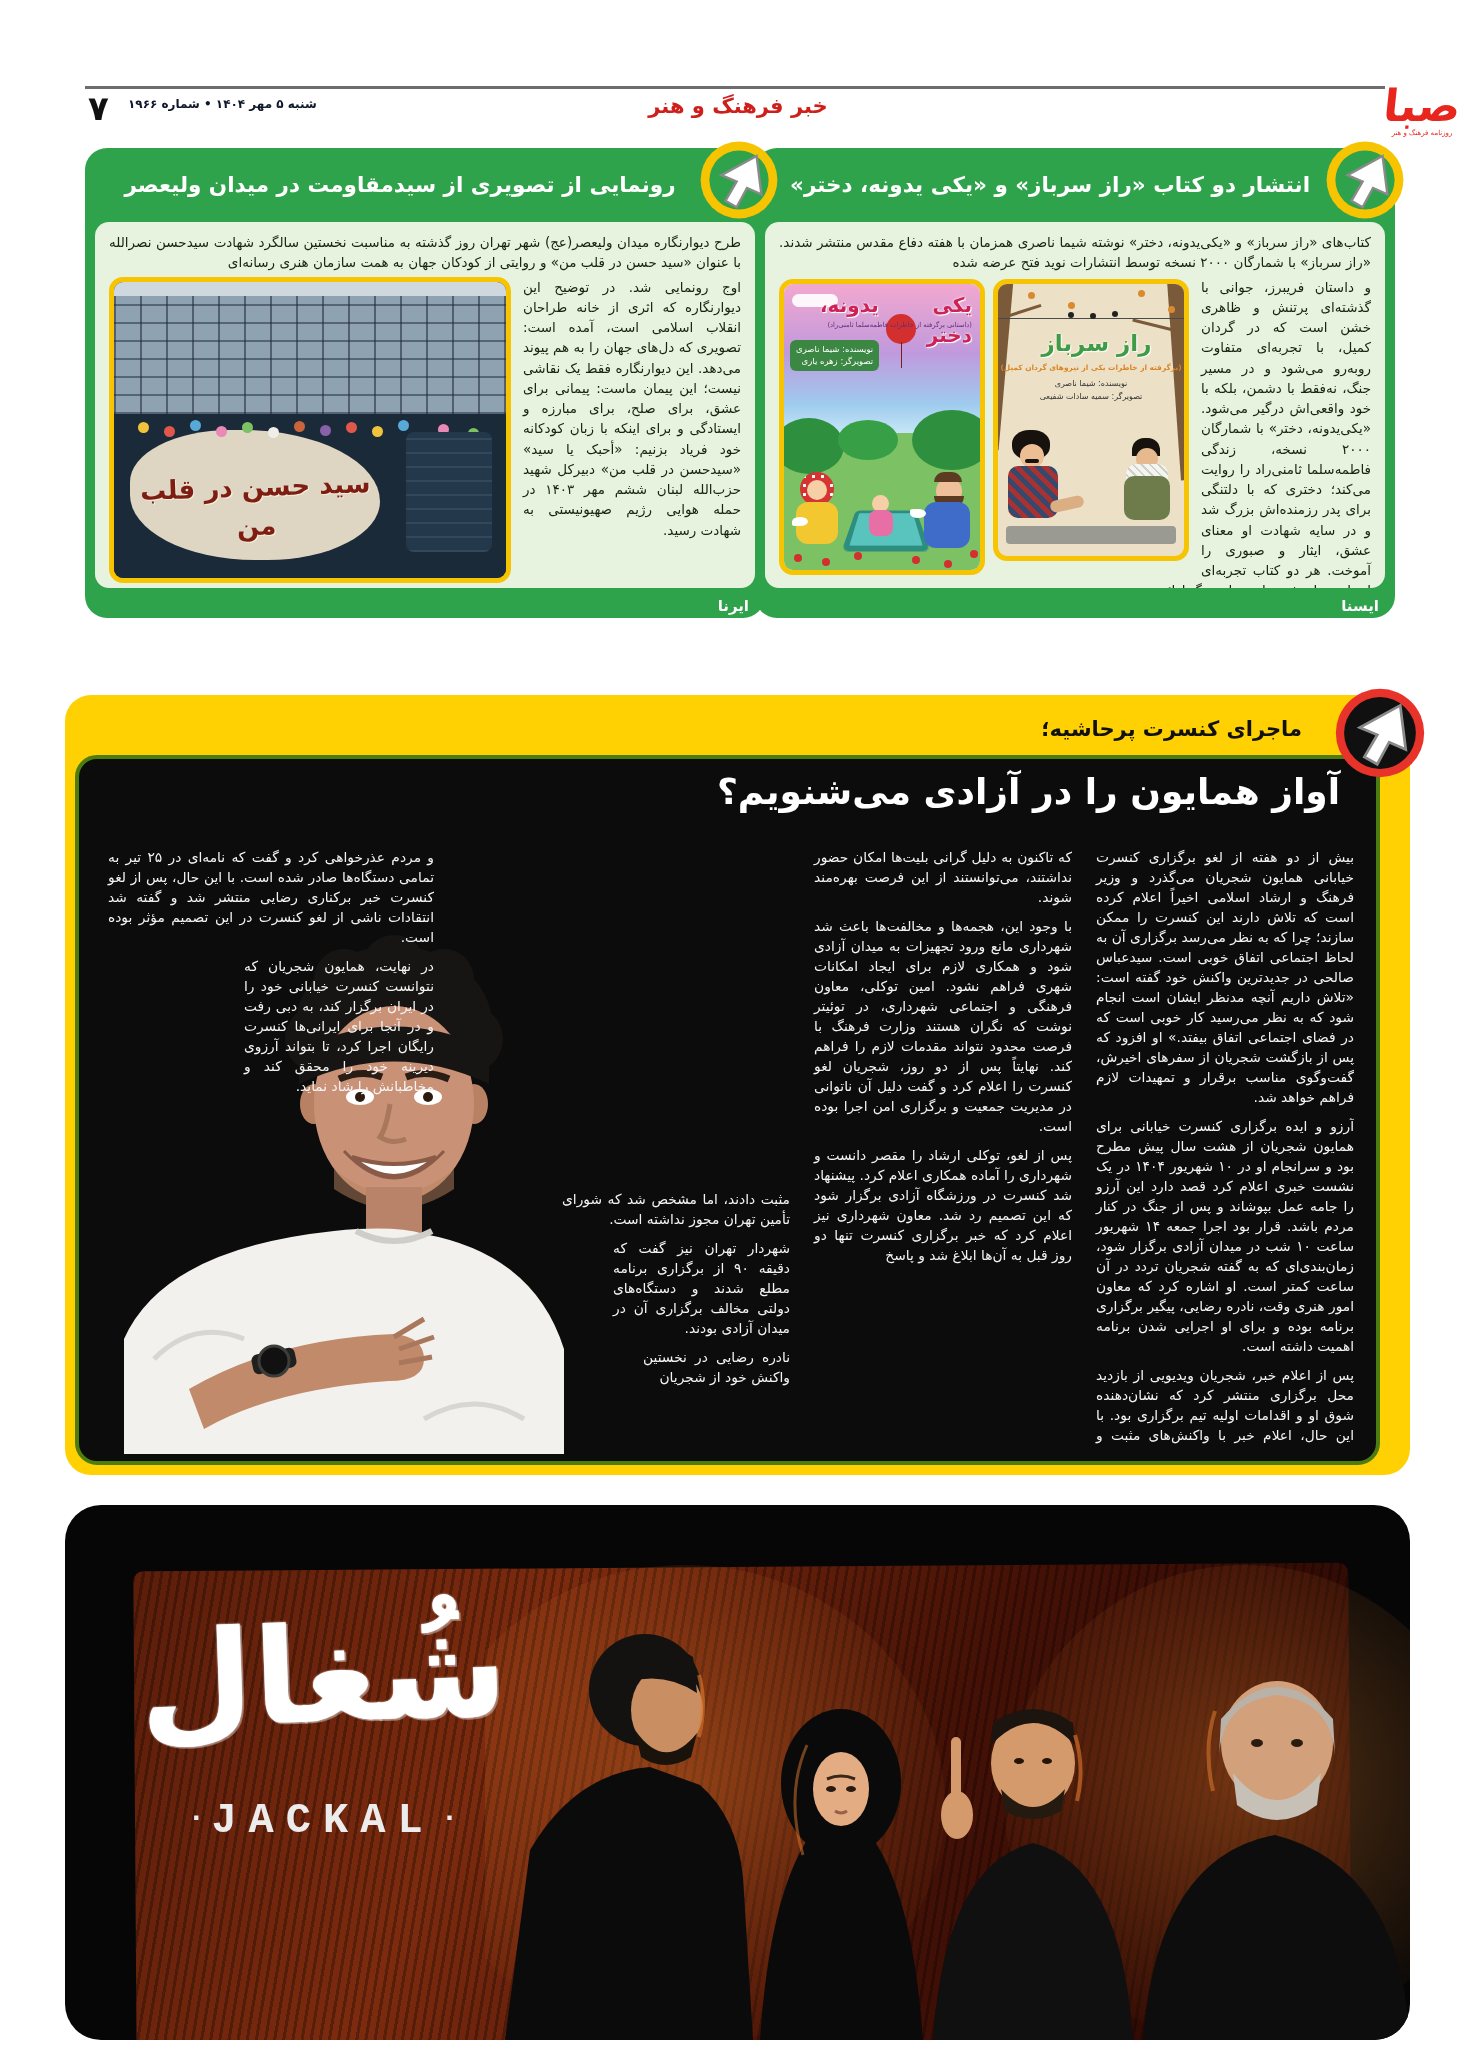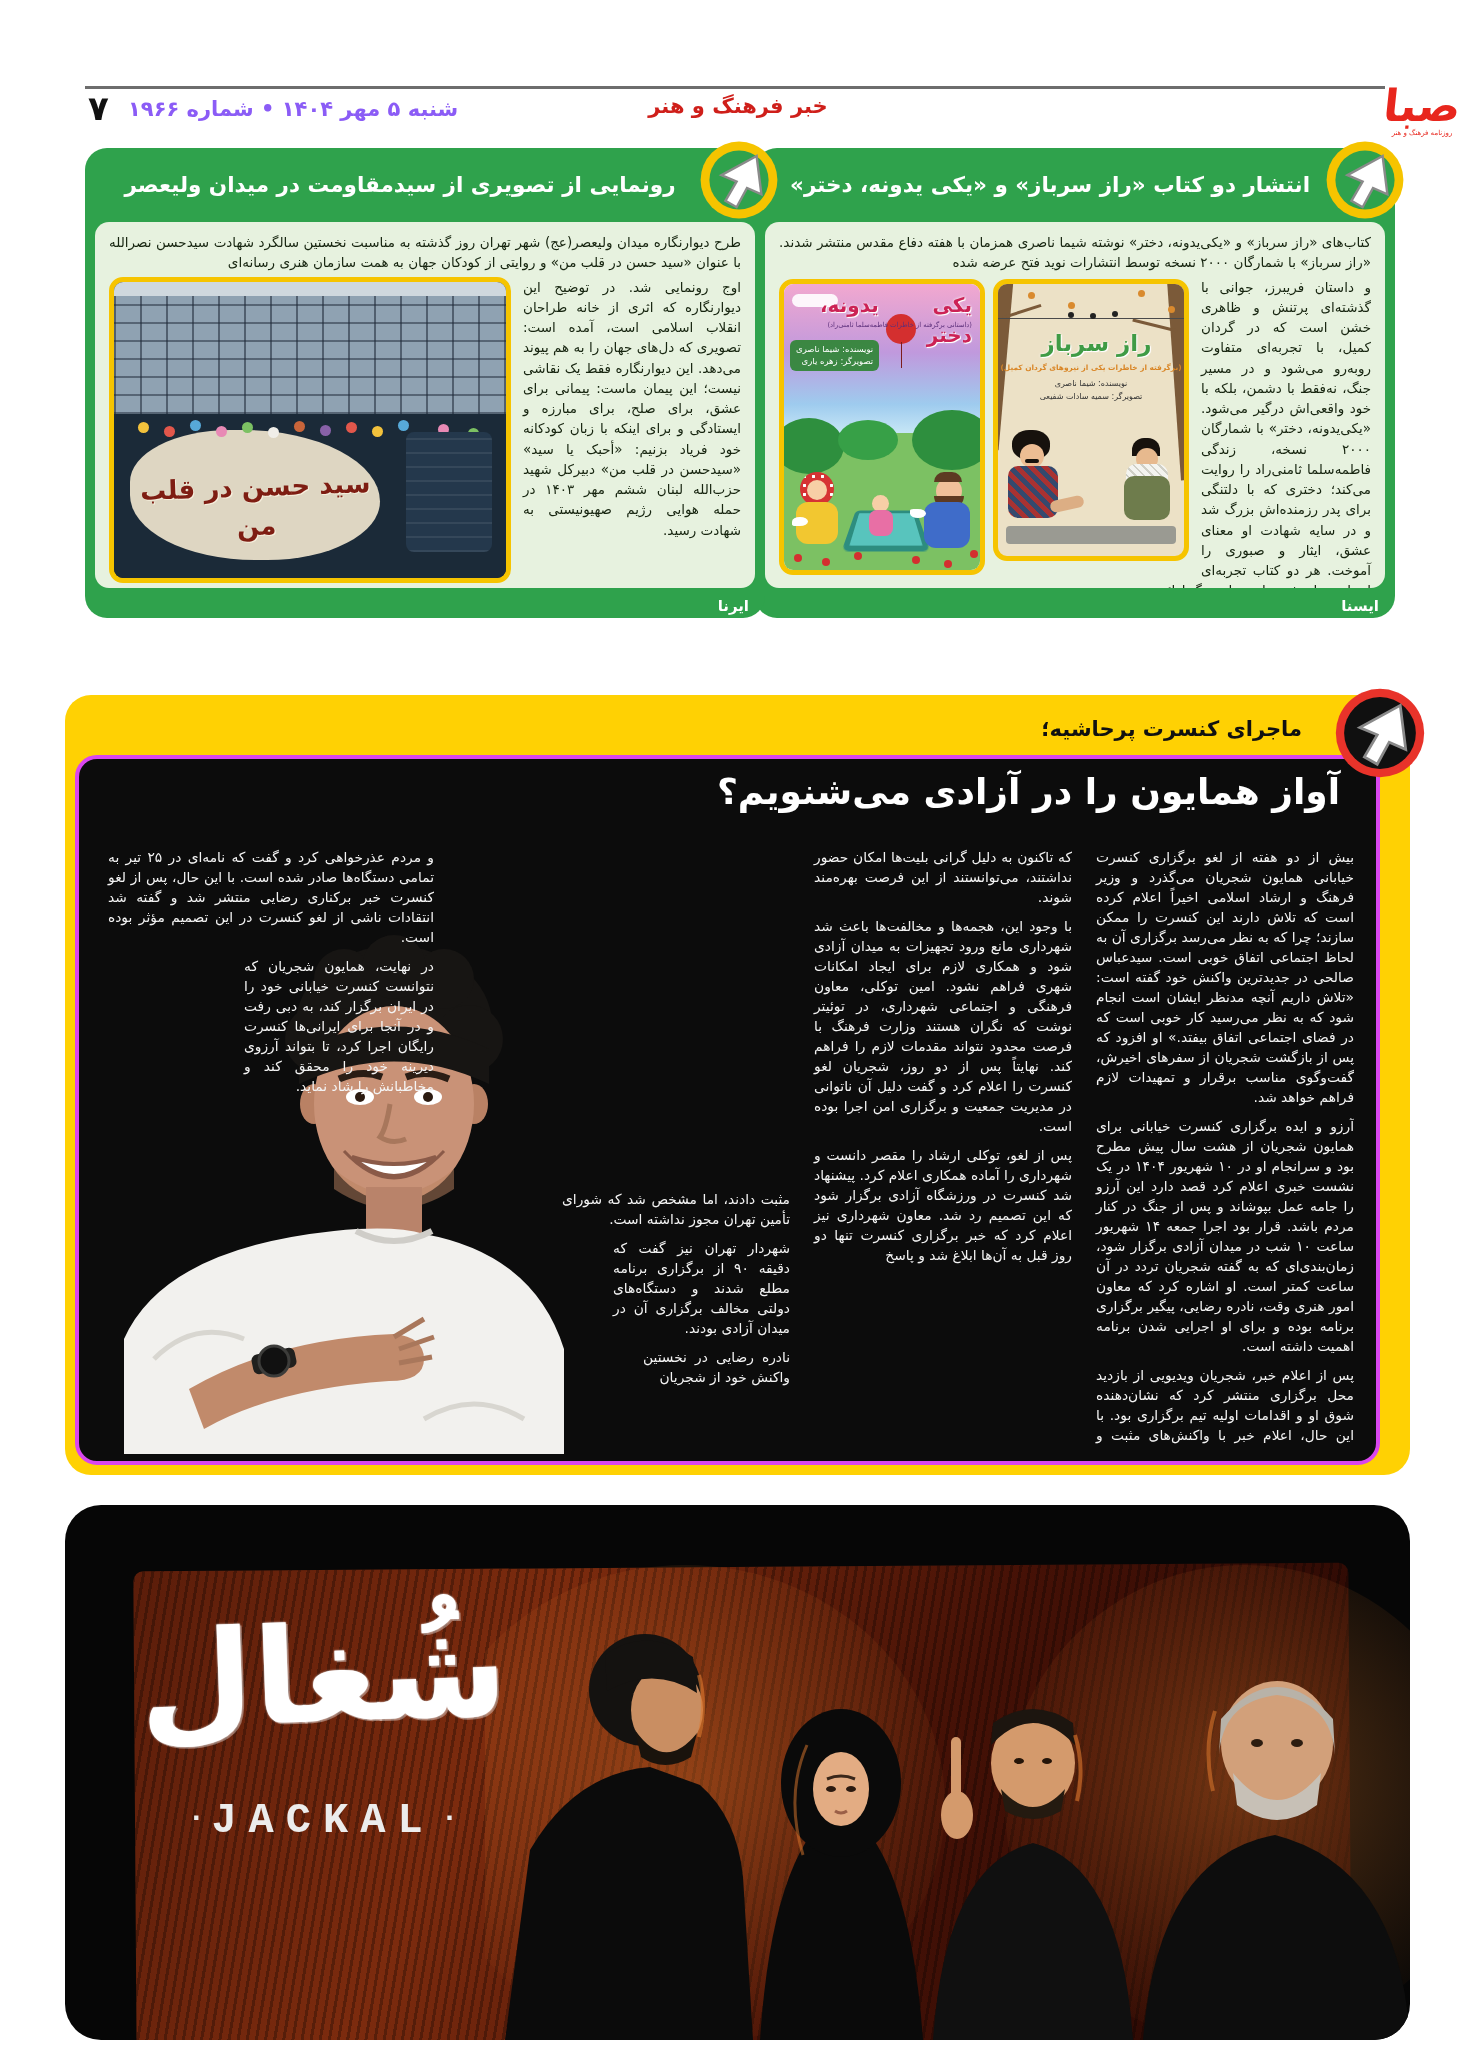--- a/index.html
+++ b/index.html
@@ -5,21 +5,21 @@
   html,body{margin:0;padding:0;background:#888;}
   #page{position:relative;width:1477px;height:2067px;background:#ffffff;overflow:hidden;
         font-family:"DejaVu Sans",sans-serif;}
   .abs{position:absolute;}
   .rtl{direction:rtl;}
   .just{text-align:justify;text-justify:inter-word;}
 
   
   .hdr-rule{left:85px;top:86px;width:1300px;height:3px;background:#6d6d6d;}
   .pagenum{left:88px;top:88px;font-size:34px;font-weight:bold;color:#111;}
-  .dateline{left:128px;top:97px;font-size:21px;color:#8b5cf6;font-weight:bold;}
+  .dateline{left:128px;top:97px;font-size:12px;color:#0f172a;font-weight:bold;}
   .section{left:588px;top:94px;width:300px;text-align:center;font-size:21px;font-weight:bold;color:#cf1f1a;}
   .logo{right:15px;top:84px;width:80px;text-align:center;color:#e8261d;}
   .logo .big{font-size:44px;font-weight:bold;transform:skewX(-6deg);line-height:1;}
   .logo .tiny{font-size:7px;letter-spacing:1px;margin-top:1px;}
 
   
   .gbox{background:#2fa24c;border-radius:22px;}
   .gbox .gtitle{position:absolute;top:0;left:0;right:0;height:72px;display:flex;align-items:center;
     justify-content:center;color:#fff;font-weight:bold;font-size:21.5px;padding:0 70px 0 20px;box-sizing:border-box;}
   .gbody{position:absolute;left:10px;right:10px;top:74px;bottom:30px;background:#e7f2df;border-radius:14px;
@@ -29,21 +29,21 @@
   
   .badge{width:80px;height:80px;}
 
   
   .cover{border:5px solid #f6c400;border-radius:14px;overflow:hidden;position:relative;background:#fff;box-sizing:border-box;}
 
   
   #feature{left:65px;top:695px;width:1345px;height:780px;background:#ffd103;border-radius:26px;}
   #feature .kicker{position:absolute;top:22px;right:108px;color:#111;font-weight:bold;font-size:21px;}
   #blackbox{position:absolute;left:10px;top:60px;right:30px;bottom:10px;background:#0c0c0c;
-    border:4px solid #d946ef;border-radius:22px;}
+    border:4px solid #4d7c0f;border-radius:22px;}
   #blackbox .atitle{position:absolute;top:12px;right:36px;color:#fff;font-weight:bold;font-size:36px;}
   .col{position:absolute;top:88px;color:#f4f4f4;font-size:13.8px;line-height:1.45;z-index:3;}
   .col p{margin:0 0 9px 4px;}
 
   
   #jackal{left:65px;top:1505px;width:1345px;height:535px;background:#060606;border-radius:36px;overflow:hidden;}
   #jackal .panel{position:absolute;left:70px;top:62px;width:1215px;height:500px;border-radius:10px;
     transform:rotate(-.4deg);
     background:linear-gradient(115deg,#5b1d0a,#7c2b0e 30%,#451106 62%,#230703);}
   #jackal .panel .tex{position:absolute;inset:0;border-radius:10px;

